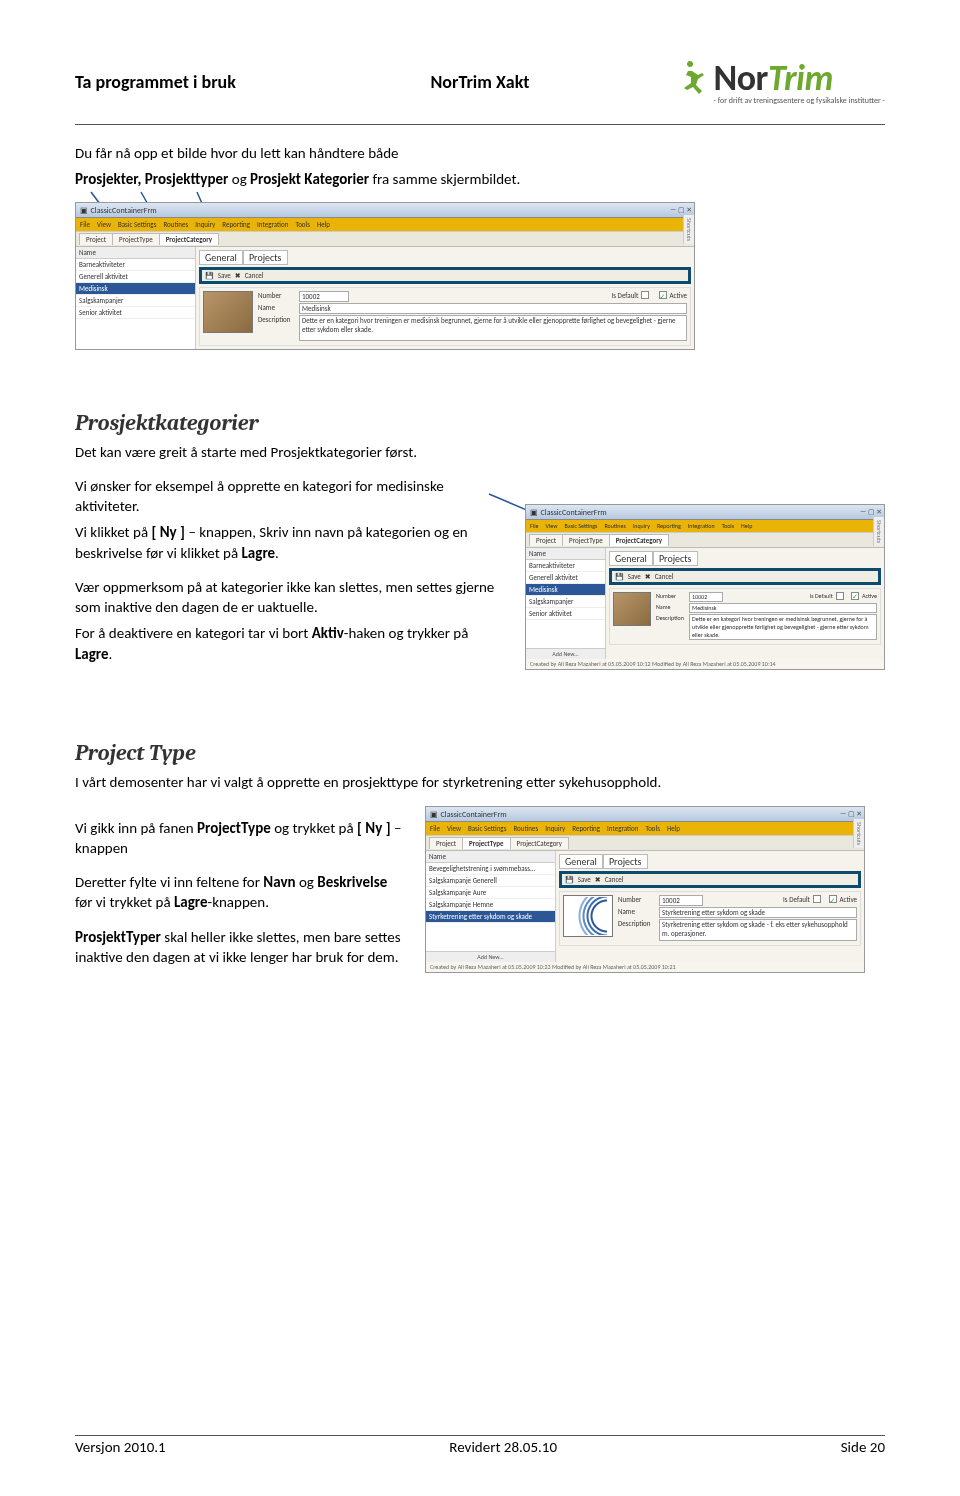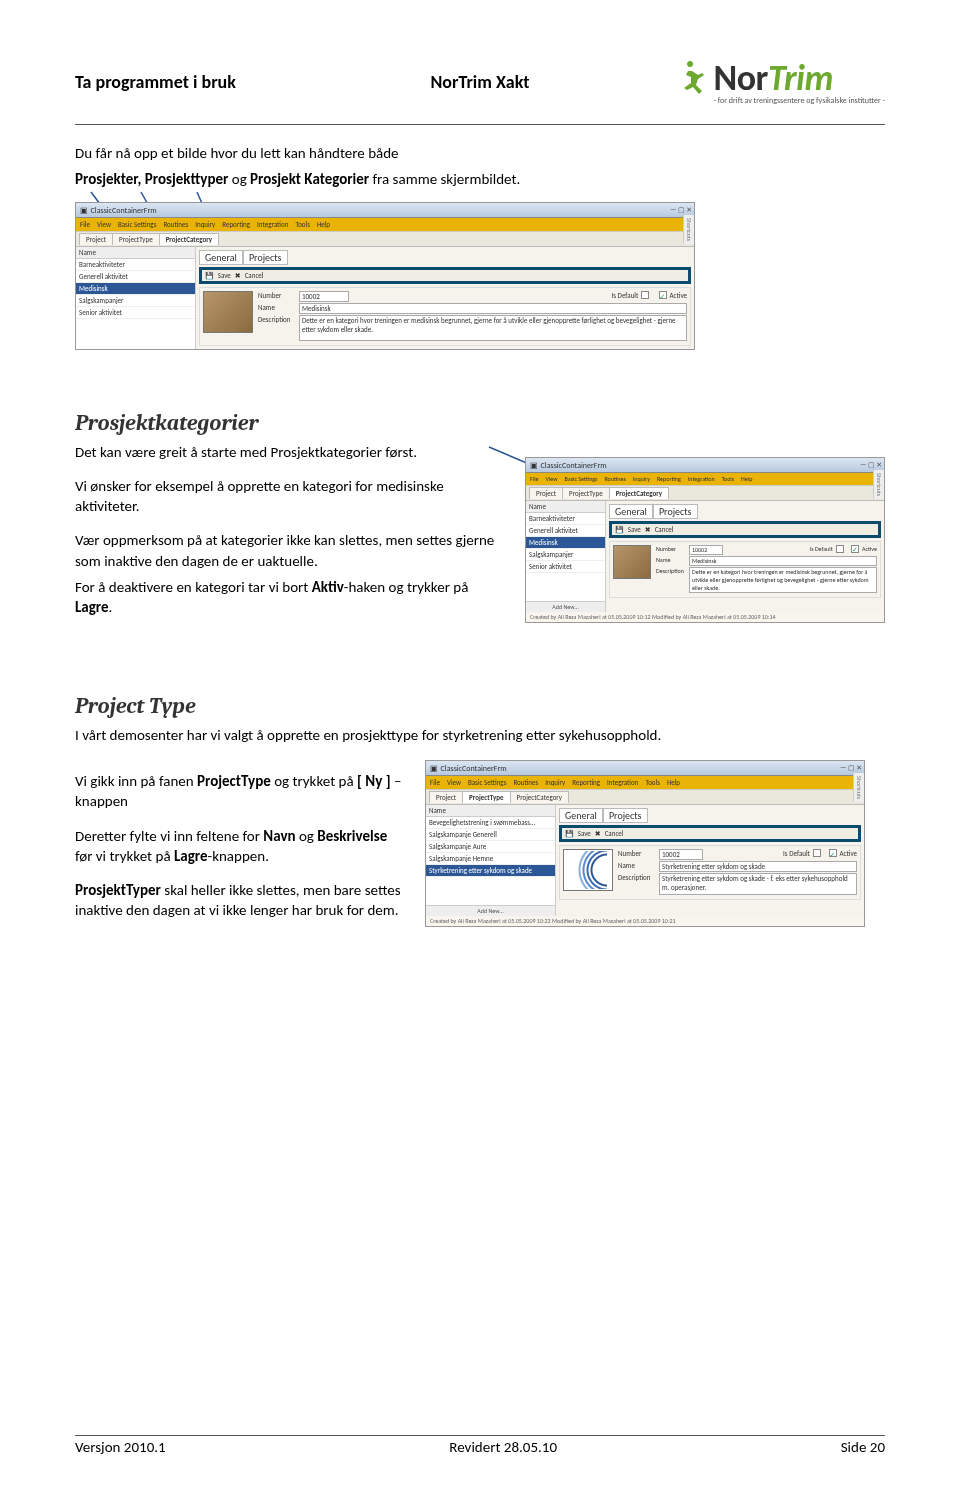--- a/index.html
+++ b/index.html
@@ -314,20 +314,21 @@
         </div>
       </div>
     </div>
   </div>
 
   <h2 class="section-heading">Prosjektkategorier</h2>
   <div class="two-col">
     <div class="col-left">
       <p class="body-text">Det kan være greit å starte med Prosjektkategorier først.</p>
       <p class="body-text" style="margin-top:14px;">Vi ønsker for eksempel å opprette en kategori for medisinske aktiviteter.</p>
+      <p class="body-text"><span>Vi klikket på </span><b>[ Ny ]</b><span> – knappen, Skriv inn navn på kategorien og en beskrivelse før vi klikket på </span><b>Lagre</b><span>.</span></p>
       <p class="body-text" style="margin-top:14px;">Vær oppmerksom på at kategorier ikke kan slettes, men settes gjerne som inaktive den dagen de er uaktuelle.</p>
       <p class="body-text"><span>For å deaktivere en kategori tar vi bort </span><b>Aktiv</b><span>-haken og trykker på </span><b>Lagre</b><span>.</span></p>
     </div>
     <div class="col-right" style="position:relative;">
       <svg class="arrow-svg" style="left:-46px; top:-18px;" width="120" height="60">
         <line x1="10" y1="8" x2="90" y2="42" stroke="#2b5797" stroke-width="1.5"></line>
           <polygon points="90,42 82,36 84,44" fill="#2b5797"></polygon>
       </svg>
       <div class="screenshot" style="width:360px;">
         <div class="s-title">

